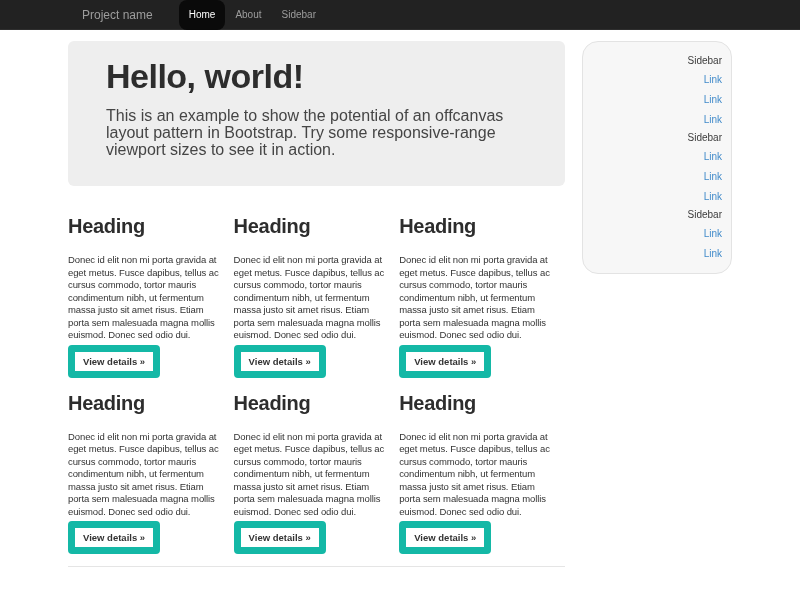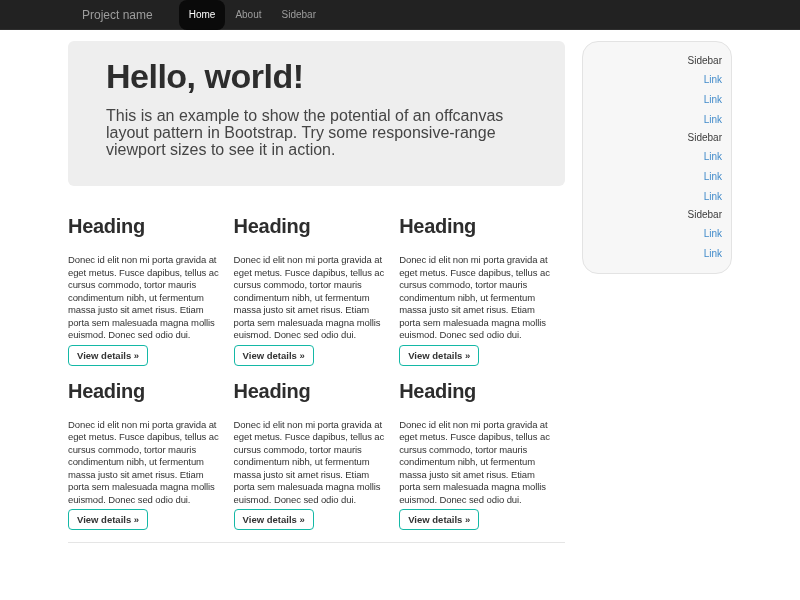--- a/index.html
+++ b/index.html
@@ -104,21 +104,21 @@
     letter-spacing: -0.1px;
     color: #333;
     margin: 18px 0 3px 0;
   }
   .btn {
     display: inline-block;
     font-size: 9.5px;
     font-weight: 600;
     color: #333;
     background: #ffffff;
-    border: 1px solid #14b8a6;
+    border: 7px solid #14b8a6;
     border-radius: 4px;
     padding: 4px 8px;
     text-decoration: none;
     white-space: nowrap;
   }
 
   
   .well {
     margin-top: 11px;
     background: #f7f7f7;

